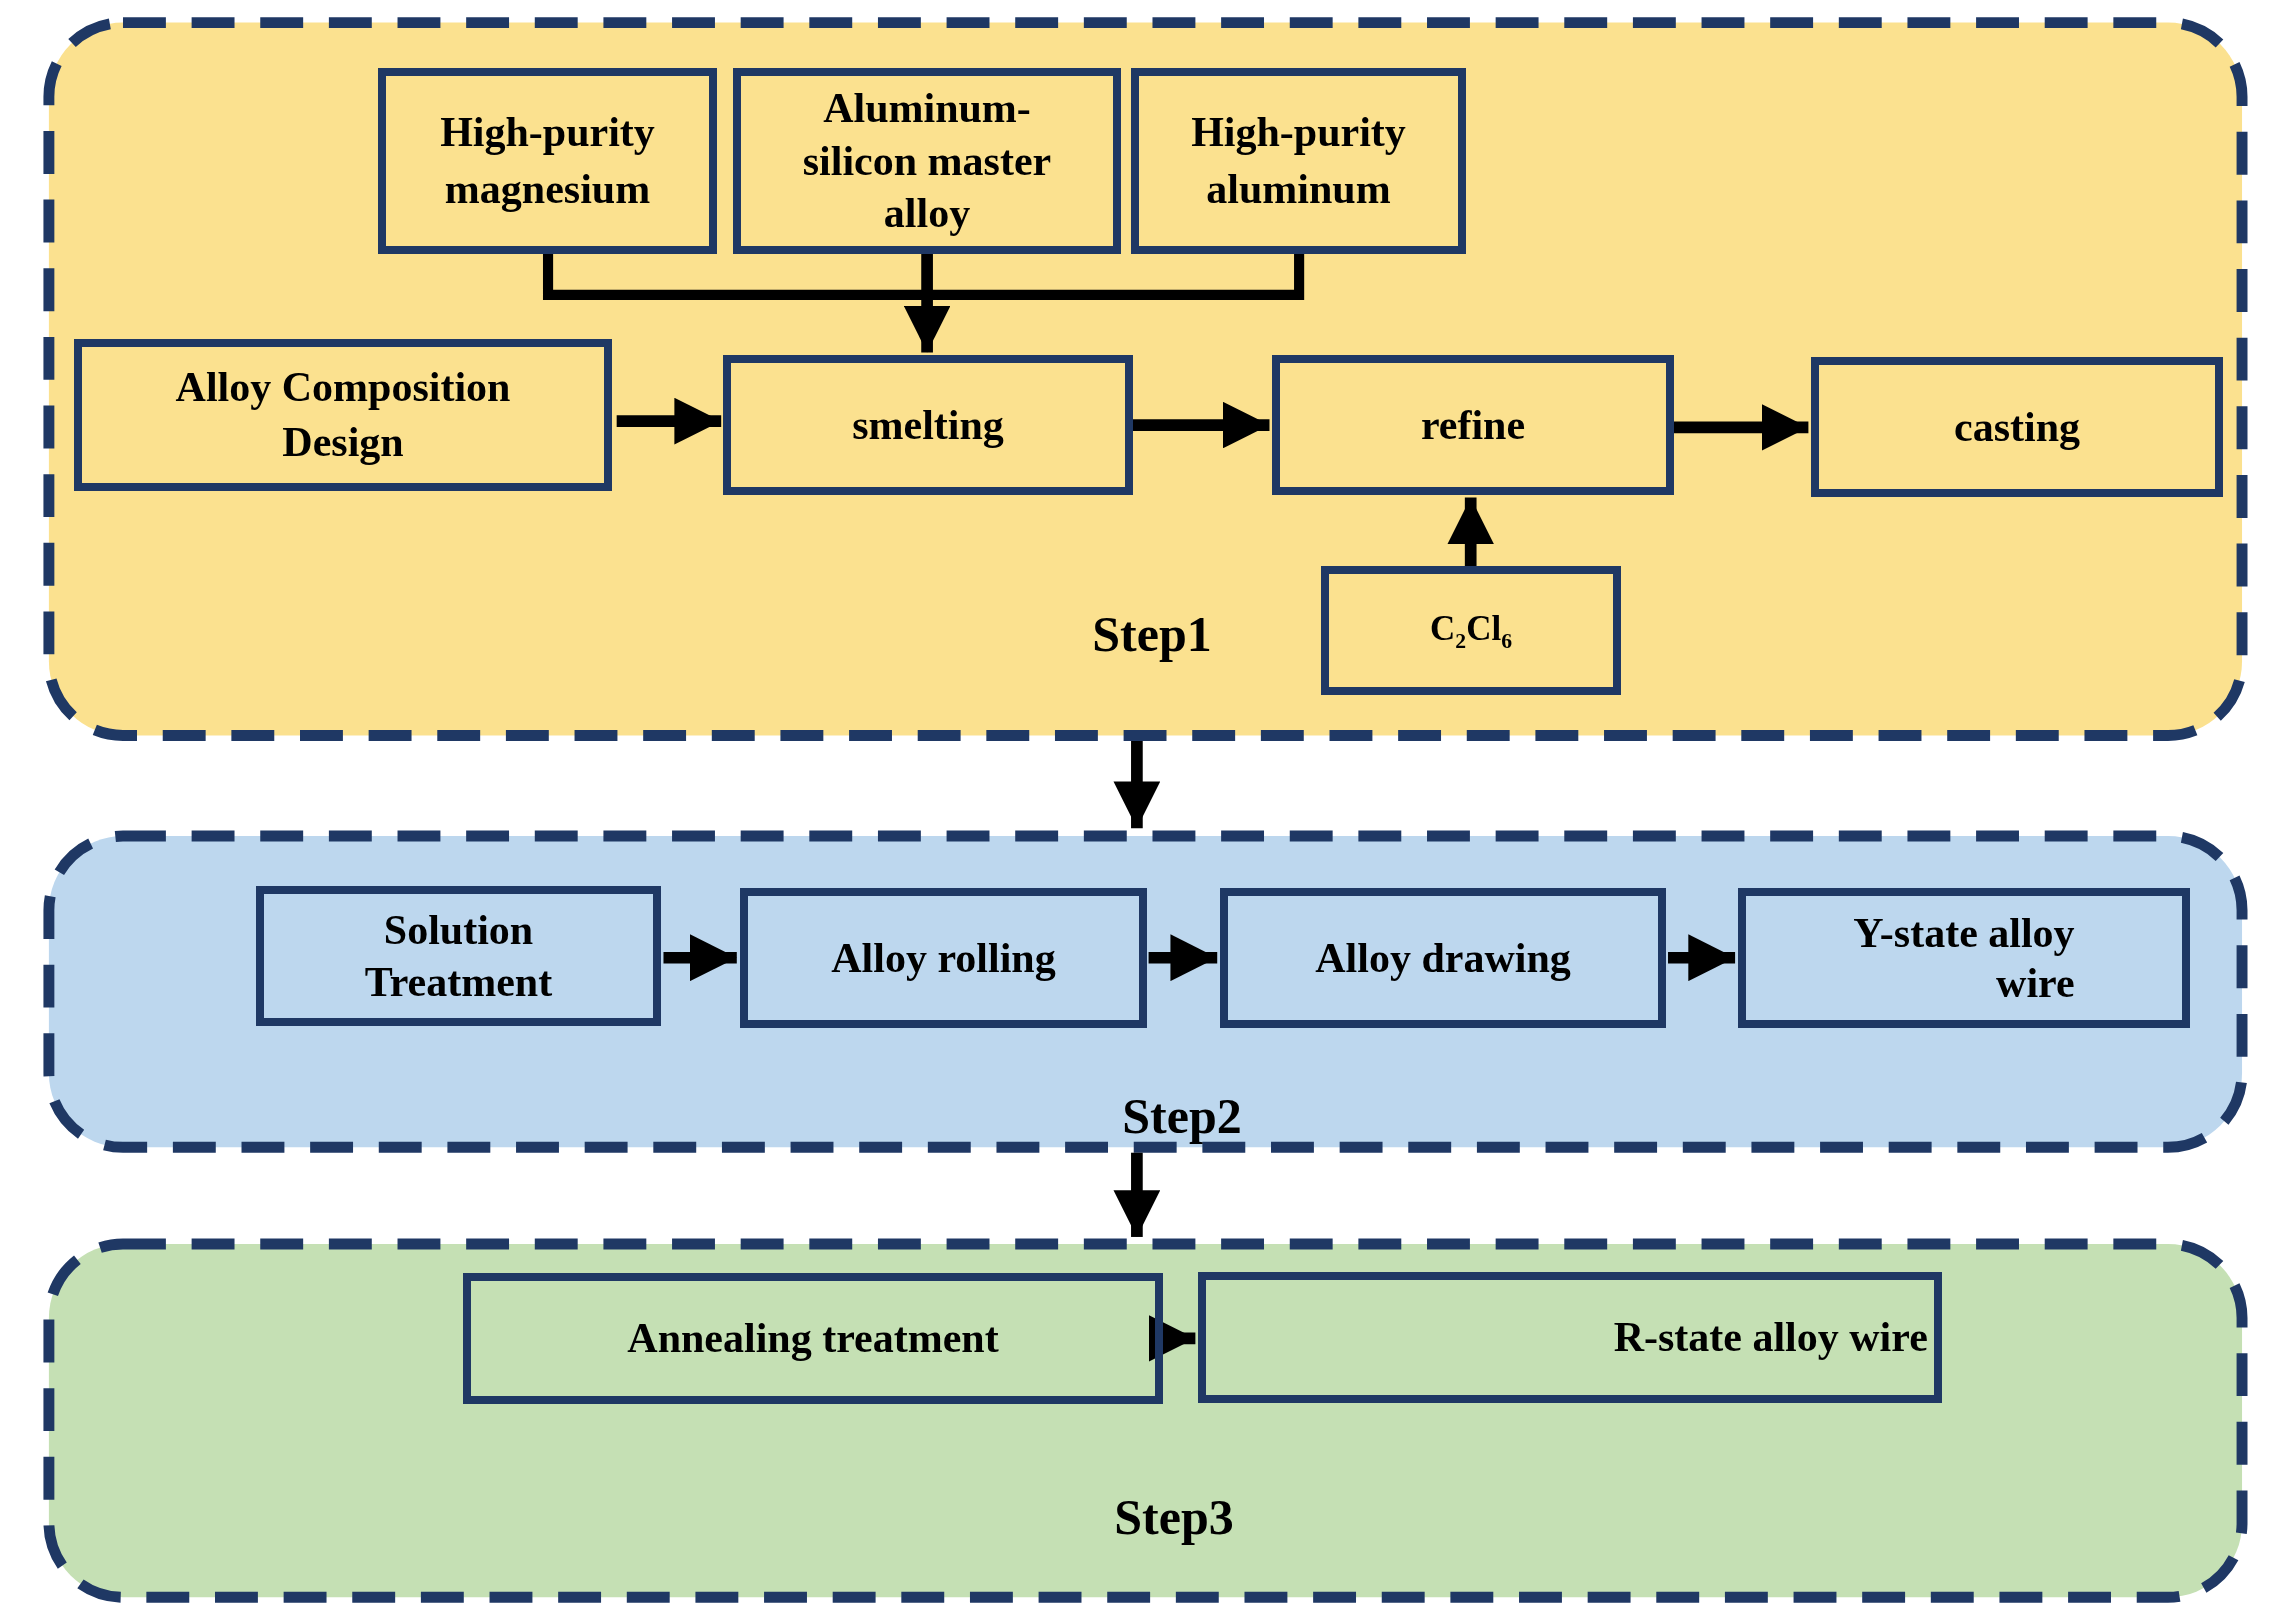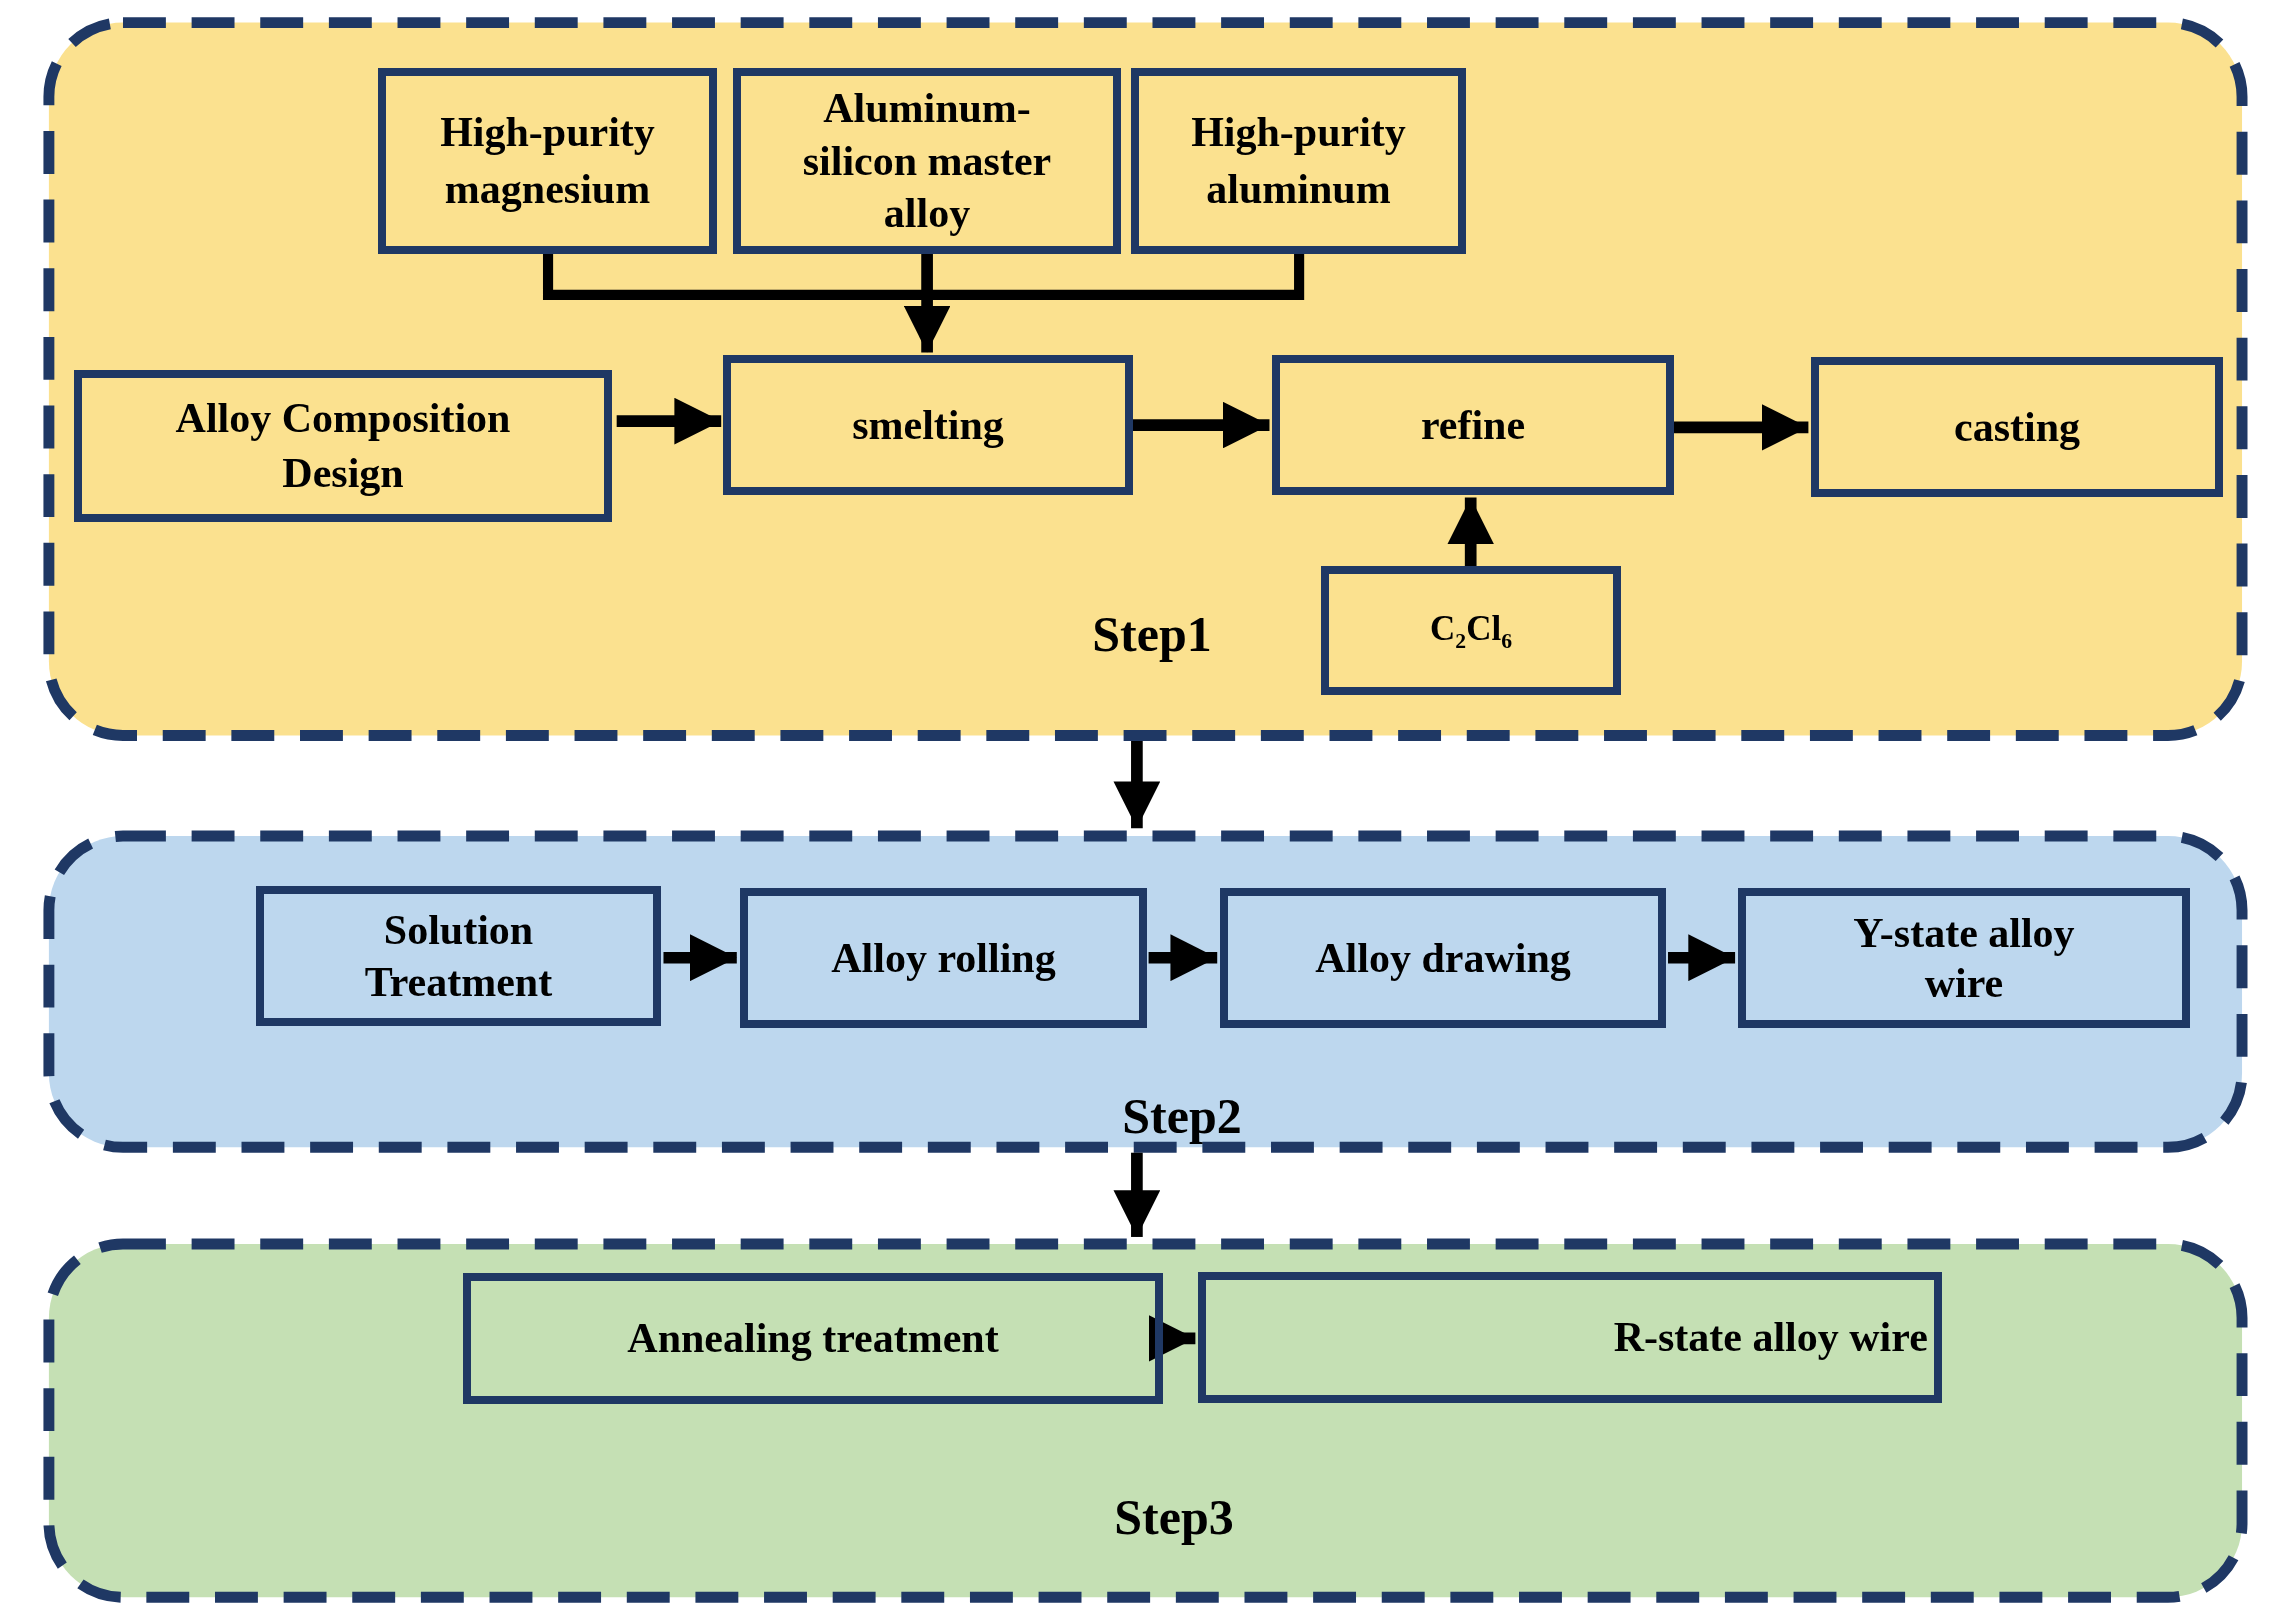--- a/index.html
+++ b/index.html
@@ -84,21 +84,21 @@
   </div>
   <div class="box" style="left:733px; top:68px; width:388px; height:186px;">
     <span class="box-label" style="line-height:1.25;">Aluminum-
 silicon master
 alloy</span>
   </div>
   <div class="box" style="left:1131px; top:68px; width:335px; height:186px;">
     <span class="box-label">High-purity
 aluminum</span>
   </div>
-  <div class="box" style="left:74px; top:339px; width:538px; height:152px;margin-top:31px;">
+  <div class="box" style="left:74px; top:339px; width:538px; height:152px;">
     <span class="box-label" style="line-height:1.3;">Alloy Composition
 Design</span>
   </div>
   <div class="box" style="left:723px; top:355px; width:410px; height:140px;">
     <span class="box-label">smelting</span>
   </div>
   <div class="box" style="left:1272px; top:355px; width:402px; height:140px;">
     <span class="box-label">refine</span>
   </div>
   <div class="box" style="left:1811px; top:357px; width:412px; height:140px;">
@@ -112,21 +112,21 @@
     <span class="box-label" style="line-height:1.25;">Solution
 Treatment</span>
   </div>
   <div class="box" style="left:740px; top:888px; width:407px; height:140px;text-align:center;">
     <span class="box-label">Alloy rolling</span>
   </div>
   <div class="box" style="left:1220px; top:888px; width:446px; height:140px;">
     <span class="box-label">Alloy drawing</span>
   </div>
   <div class="box" style="left:1738px; top:888px; width:452px; height:140px;">
-    <span class="box-label" style="line-height:1.2;">Y-state alloy
+    <span class="box-label" style="line-height:1.2;text-align:right;">Y-state alloy
 wire</span>
   </div>
 
   <div class="box" style="left:463px; top:1273px; width:700px; height:131px;">
     <span class="box-label">Annealing treatment</span>
   </div>
   <div class="box" style="left:1198px; top:1272px; width:744px; height:131px;justify-content:flex-end;">
     <span class="box-label">R-state alloy wire</span>
   </div>
 

